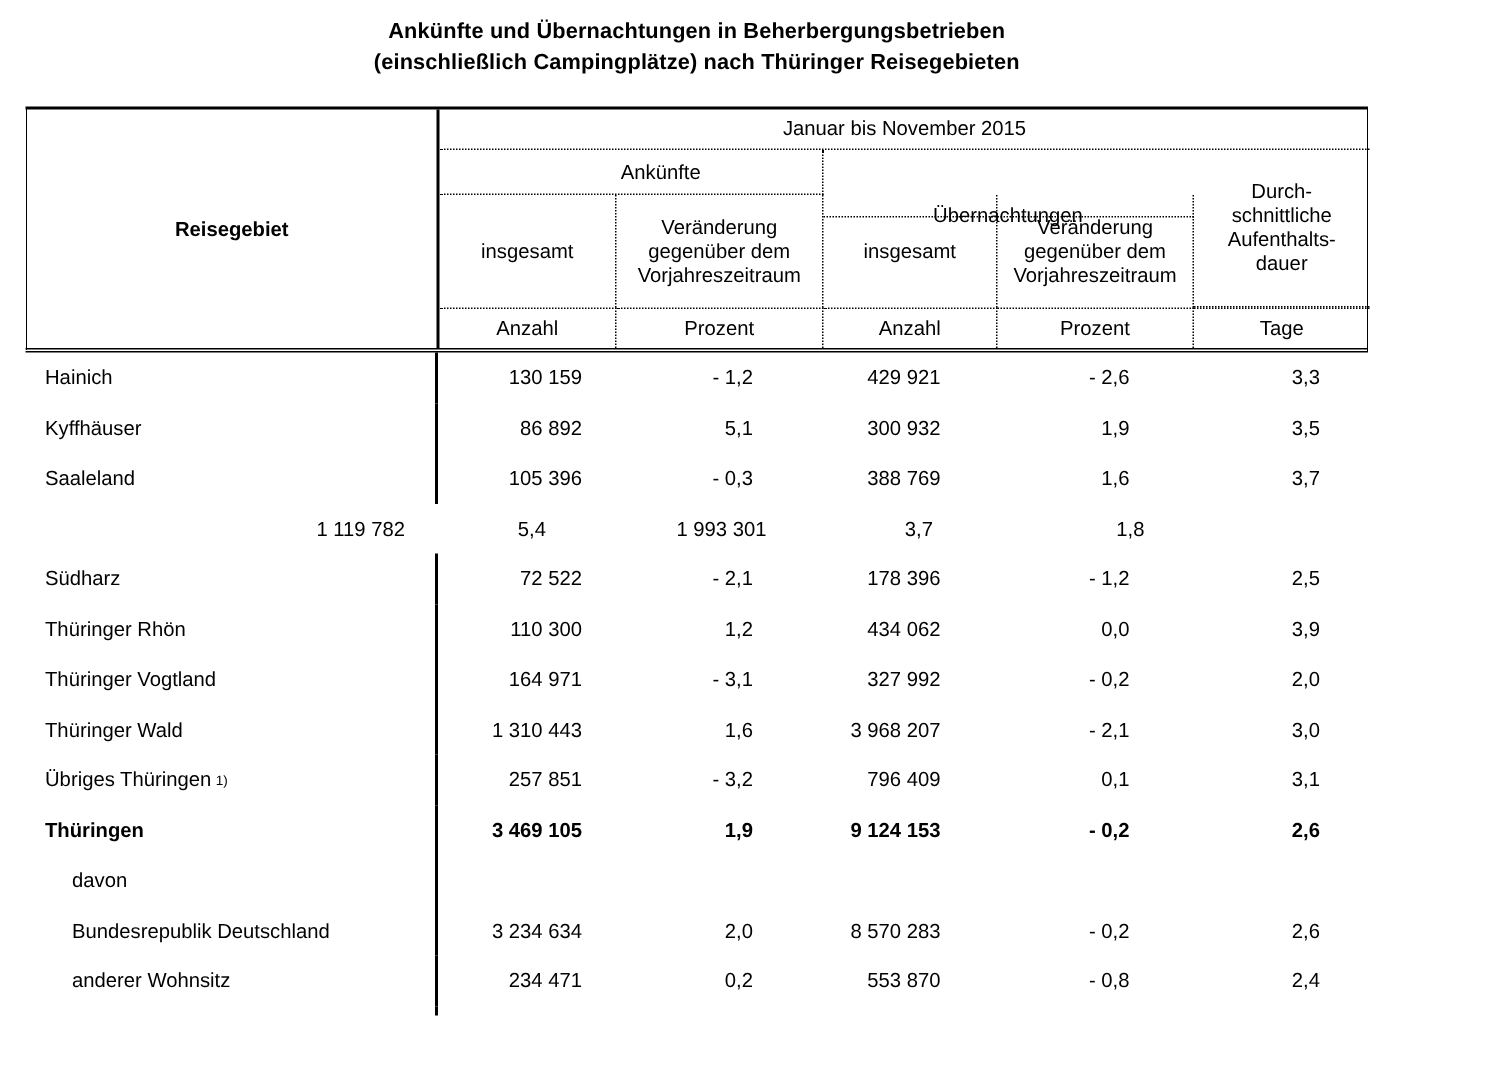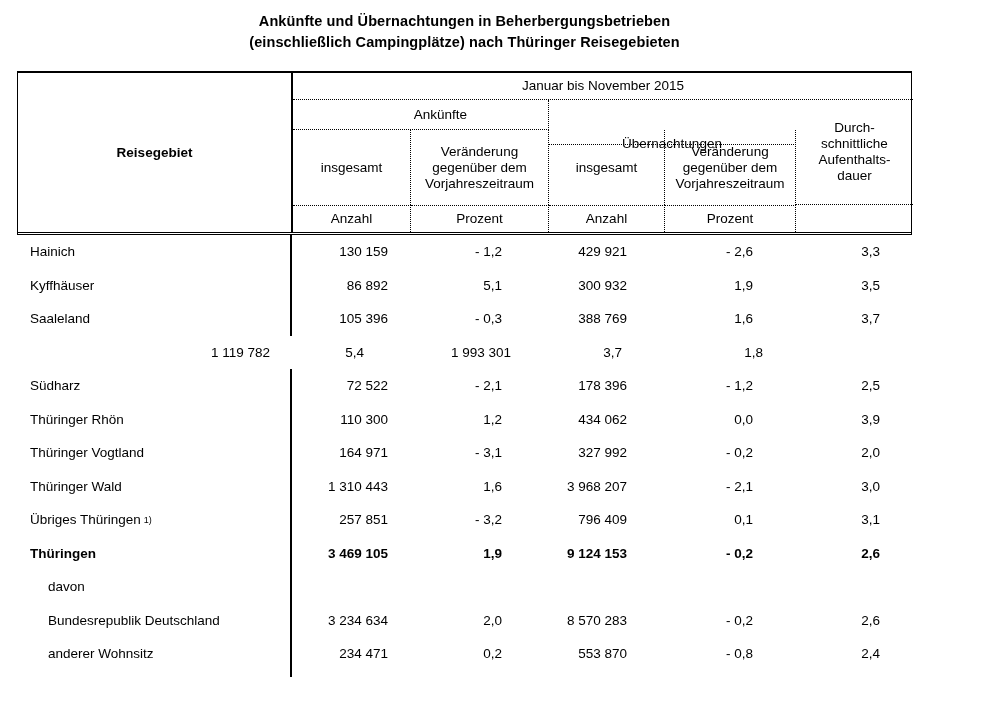--- a/index.html
+++ b/index.html
@@ -82,20 +82,21 @@
 gegenüber dem
 Vorjahreszeitraum</div>
       <div class="hcell cell-insg2">insgesamt</div>
       <div class="hcell cell-ver2">Veränderung
 gegenüber dem
 Vorjahreszeitraum</div>
       <div class="hcell unit cell-u1">Anzahl</div>
       <div class="hcell unit cell-u2">Prozent</div>
       <div class="hcell unit cell-u3">Anzahl</div>
       <div class="hcell unit cell-u4">Prozent</div>
+      <div class="hcell unit cell-u5">Tage</div>
     </div>
 
     <div class="body-grid" id="table-body">
         <div class="trow">
         <div class="row-name">
             <span class="row-name-text">Hainich</span>
           </div>
         <div class="num c1">130 159</div>
         <div class="num c2">- 1,2</div>
         <div class="num c3">429 921</div>

